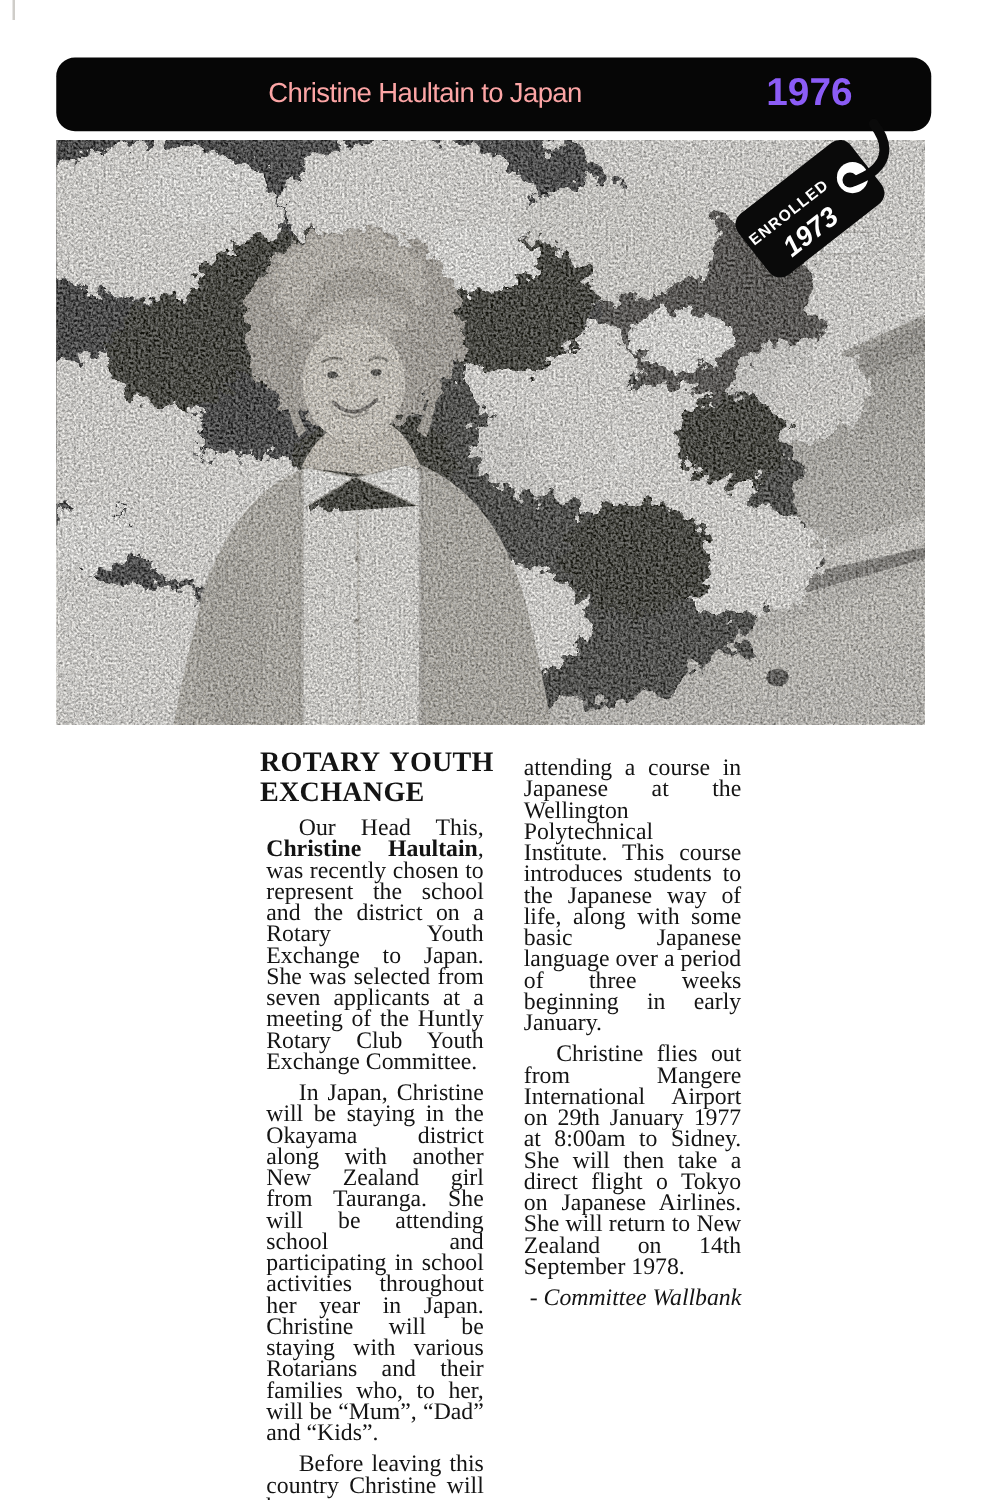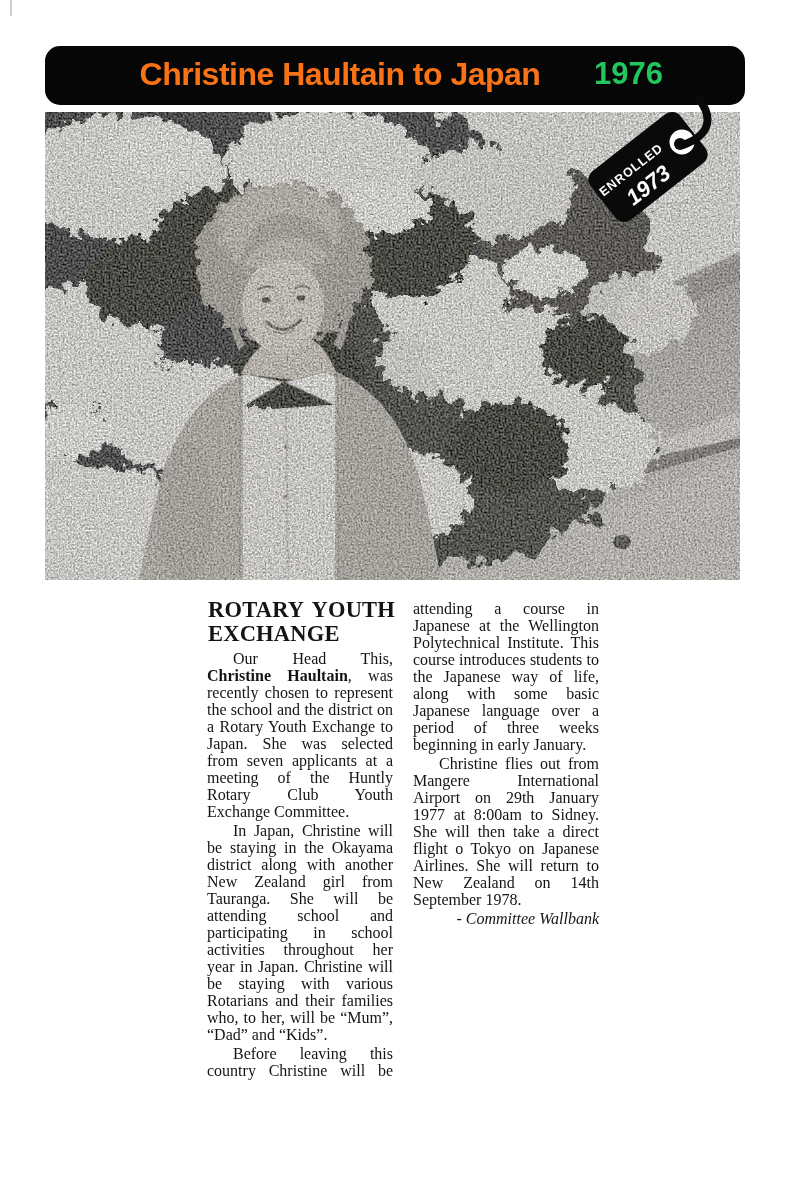--- a/index.html
+++ b/index.html
@@ -6,42 +6,42 @@
   body{width:787px;height:1200px;position:relative;overflow:hidden;
        font-family:"Liberation Serif",serif;color:#141414;}
 
   
   .scan-line{position:absolute;left:10px;top:0;width:2px;height:16px;background:#cfcdc9;}
 
   
   .banner{position:absolute;left:45px;top:46px;width:700px;height:59px;
           background:#060606;border-radius:15px;}
   .banner-title{position:absolute;left:60px;width:470px;top:50%;
-          transform:translateY(-55%);text-align:center;color:#f97316;
-          font-family:"Liberation Sans",sans-serif;font-weight:bold;font-size:32px;
+          transform:translateY(-55%);text-align:center;color:#fca5a5;
+          font-family:"Liberation Sans",sans-serif;font-weight:normal;font-size:22px;
           letter-spacing:-0.5px;white-space:nowrap;}
-  .banner-year{position:absolute;right:82px;top:50%;transform:translateY(-55%);
-          color:#22c55e;font-family:"Liberation Sans",sans-serif;font-weight:bold;
+  .banner-year{position:absolute;right:63px;top:50%;transform:translateY(-55%);
+          color:#8b5cf6;font-family:"Liberation Sans",sans-serif;font-weight:bold;
           font-size:31px;}
 
   
   .photo{position:absolute;left:45px;top:112px;width:695px;height:468px;
          background:#e9e7e2;overflow:hidden;}
   .photo svg{display:block;}
 
   
   .tag-svg{position:absolute;left:575px;top:95px;width:160px;height:130px;}
   .tag-label{font-family:"Liberation Sans",sans-serif;font-weight:bold;fill:#fff;}
 
   
   .article{position:absolute;left:205px;top:598px;width:396px;display:flex;gap:16px;}
   .col{width:190px;}
   .article h2{margin:0 0 4px 3px;font-size:22.5px;line-height:24px;font-weight:bold;
               text-align:justify;letter-spacing:0.2px;}
-  .article p{margin:2px;font-size:16px;line-height:17px;text-align:justify;font-family:Liberation Serif, serif;}
+  .article p{margin:8px;font-size:19px;line-height:17px;text-align:justify;font-family:Liberation Serif, serif;}
   .indent{text-indent:26px;}
   .cont-out{text-align-last:justify;}
   .signature{text-align:right;font-style:italic;text-align-last:right;}
 </style>
 </head>
 <body>
 
 <div class="scan-line"></div>
 
 <div class="banner">

